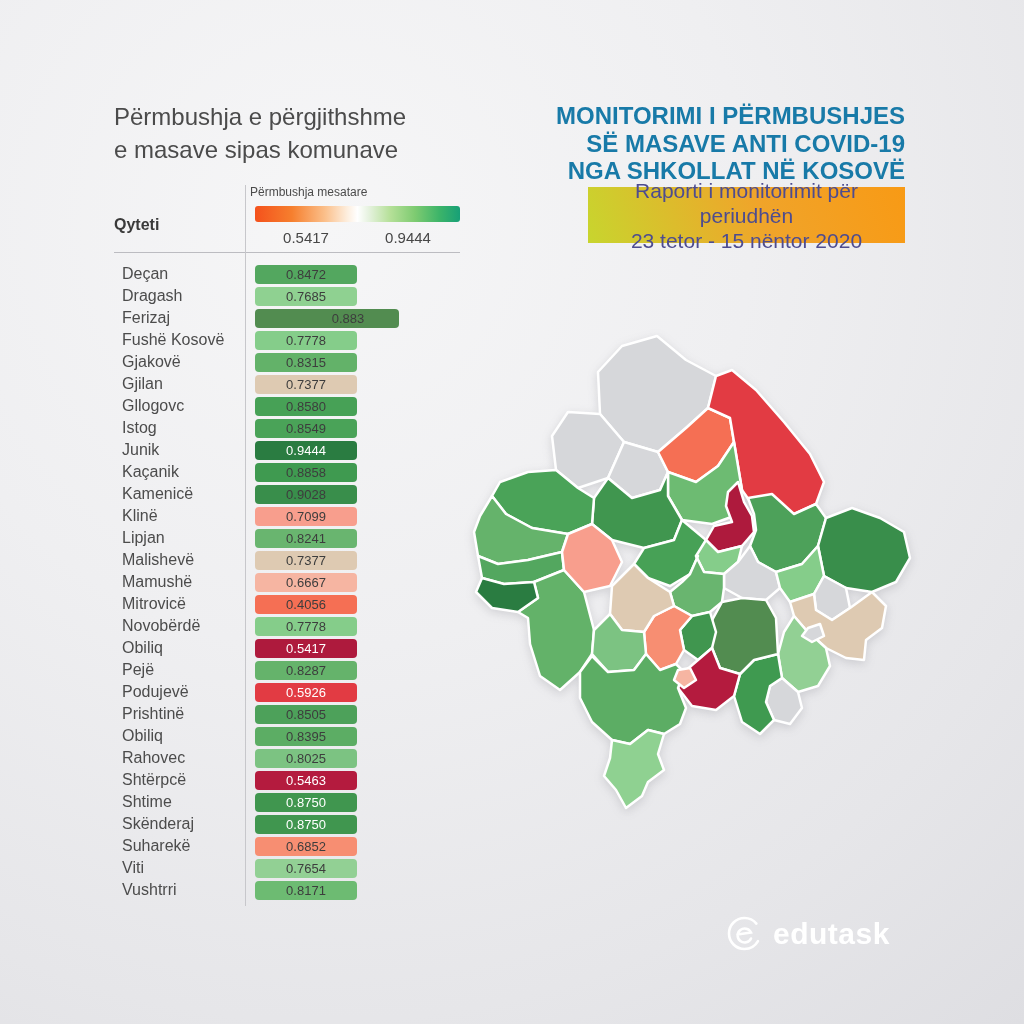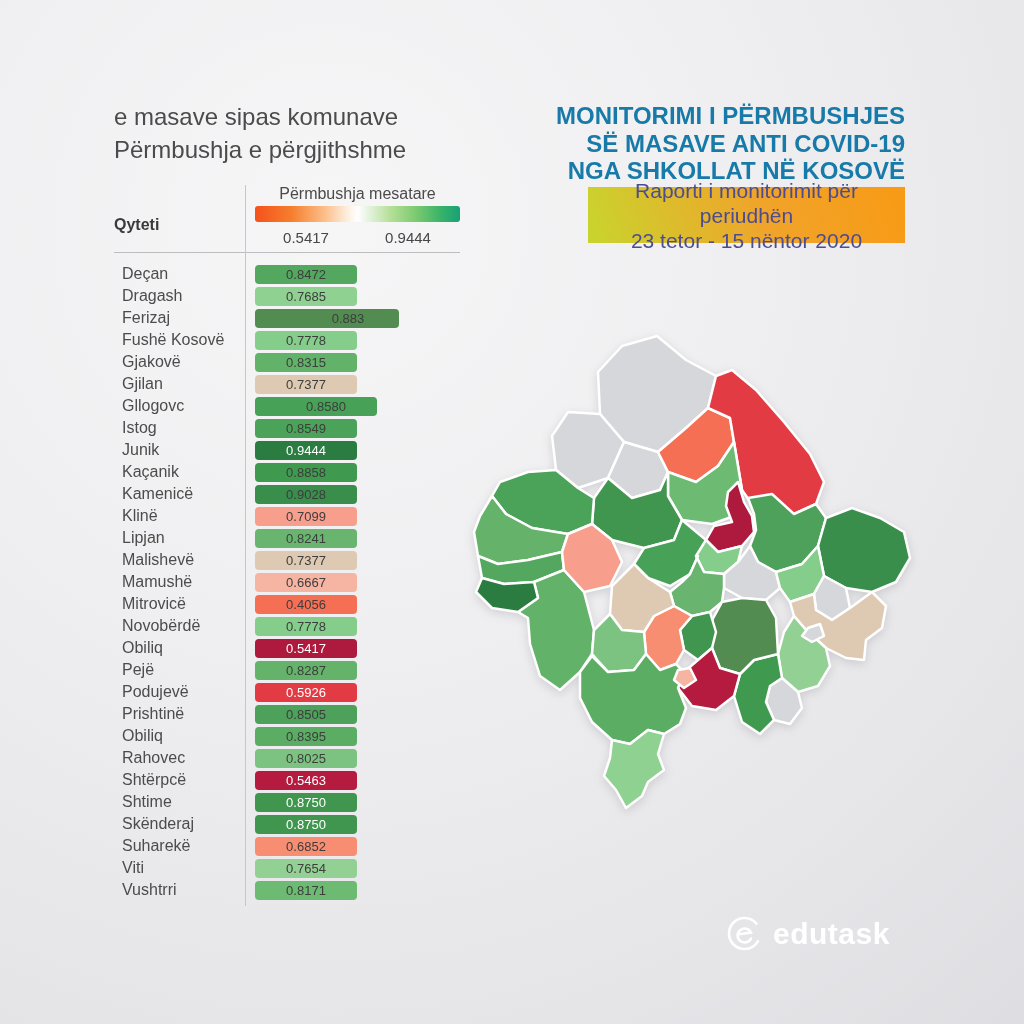--- a/index.html
+++ b/index.html
@@ -3,21 +3,21 @@
 <meta charset="utf-8">
 <style>
   html,body{margin:0;padding:0;}
   .canvas{
     position:relative;width:1024px;height:1024px;overflow:hidden;
     background:radial-gradient(circle at 32% 22%, #f6f6f7 0%, #efeff1 40%, #e6e6e9 75%, #dedee2 100%);
     font-family:"Liberation Sans", sans-serif;
   }
   
   .panel-title{position:absolute;left:114px;top:100px;font-size:24px;line-height:33px;color:#4b4b4b;font-weight:500;}
-  .legend-label{position:absolute;left:250px;top:185px;width:215px;text-align:center;font-size:16px;color:#4b4b4b;}
+  .legend-label{position:absolute;left:250px;top:185px;width:215px;text-align:left;font-size:12px;color:#4b4b4b;}
   .legend-bar{position:absolute;left:255px;top:206px;width:205px;height:16px;border-radius:3px;}
   .legend-min{position:absolute;left:255px;top:229px;width:102px;text-align:center;font-size:15px;color:#474747;}
   .legend-max{position:absolute;left:357px;top:229px;width:102px;text-align:center;font-size:15px;color:#474747;}
   .col-header{position:absolute;left:114px;top:216px;font-size:16px;font-weight:bold;color:#3a3a3a;}
   .hline{position:absolute;left:114px;top:252px;width:346px;height:1px;background:#bcbcc1;}
   .vline{position:absolute;left:245px;top:185px;width:1px;height:721px;background:#c7c7cb;}
   .rows{position:absolute;left:114px;top:263px;width:346px;}
   .row{display:flex;height:22px;align-items:center;}
   .row-label{width:141px;padding-left:8px;box-sizing:border-box;font-size:16px;color:#4c4c4c;white-space:nowrap;}
   .row-bar{width:102px;height:19px;border-radius:4px;text-align:center;font-size:13px;line-height:19px;color:#3d3d3d;}
@@ -33,22 +33,22 @@
   
   .logo{position:absolute;left:726px;top:915px;display:flex;align-items:center;gap:10px;color:#ffffff;}
   .logo-text{font-size:30px;font-weight:600;letter-spacing:0.5px;}
 </style>
 </head>
 <body>
 
 <div class="canvas">
 
   <div class="panel-title">
+    <div>Përmbushja e përgjithshme</div>
     <div>e masave sipas komunave</div>
-    <div>Përmbushja e përgjithshme</div>
   </div>
 
   <div class="legend-label">Përmbushja mesatare</div>
   <div class="legend-bar" id="legend-bar" style="background: linear-gradient(90deg, rgb(244, 81, 28) 0%, rgb(246, 127, 46) 18%, rgb(251, 191, 138) 34%, rgb(253, 238, 222) 45%, rgb(255, 255, 255) 50%, rgb(232, 243, 226) 55%, rgb(181, 224, 152) 66%, rgb(126, 203, 113) 78%, rgb(60, 180, 105) 90%, rgb(23, 160, 119) 100%);"></div>
   <div class="legend-min">0.5417</div>
   <div class="legend-max">0.9444</div>
 
   <div class="col-header">Qyteti</div>
   <div class="hline"></div>
   <div class="vline"></div>
@@ -73,21 +73,21 @@
       <div class="row">
         <span class="row-label">Gjakovë</span>
         <span class="row-bar" style="background: rgb(99, 178, 105);">0.8315</span>
       </div>
       <div class="row">
         <span class="row-label">Gjilan</span>
         <span class="row-bar" style="background: rgb(222, 202, 178);">0.7377</span>
       </div>
       <div class="row">
         <span class="row-label">Gllogovc</span>
-        <span class="row-bar" style="background: rgb(71, 161, 86); padding-left: 20px;">0.8580</span>
+        <span class="row-bar" style="background: rgb(71, 161, 86);">0.8580</span>
       </div>
       <div class="row">
         <span class="row-label">Istog</span>
         <span class="row-bar" style="background: rgb(74, 163, 88);">0.8549</span>
       </div>
       <div class="row">
         <span class="row-label">Junik</span>
         <span class="row-bar light" style="background: rgb(42, 124, 65);">0.9444</span>
       </div>
       <div class="row">

